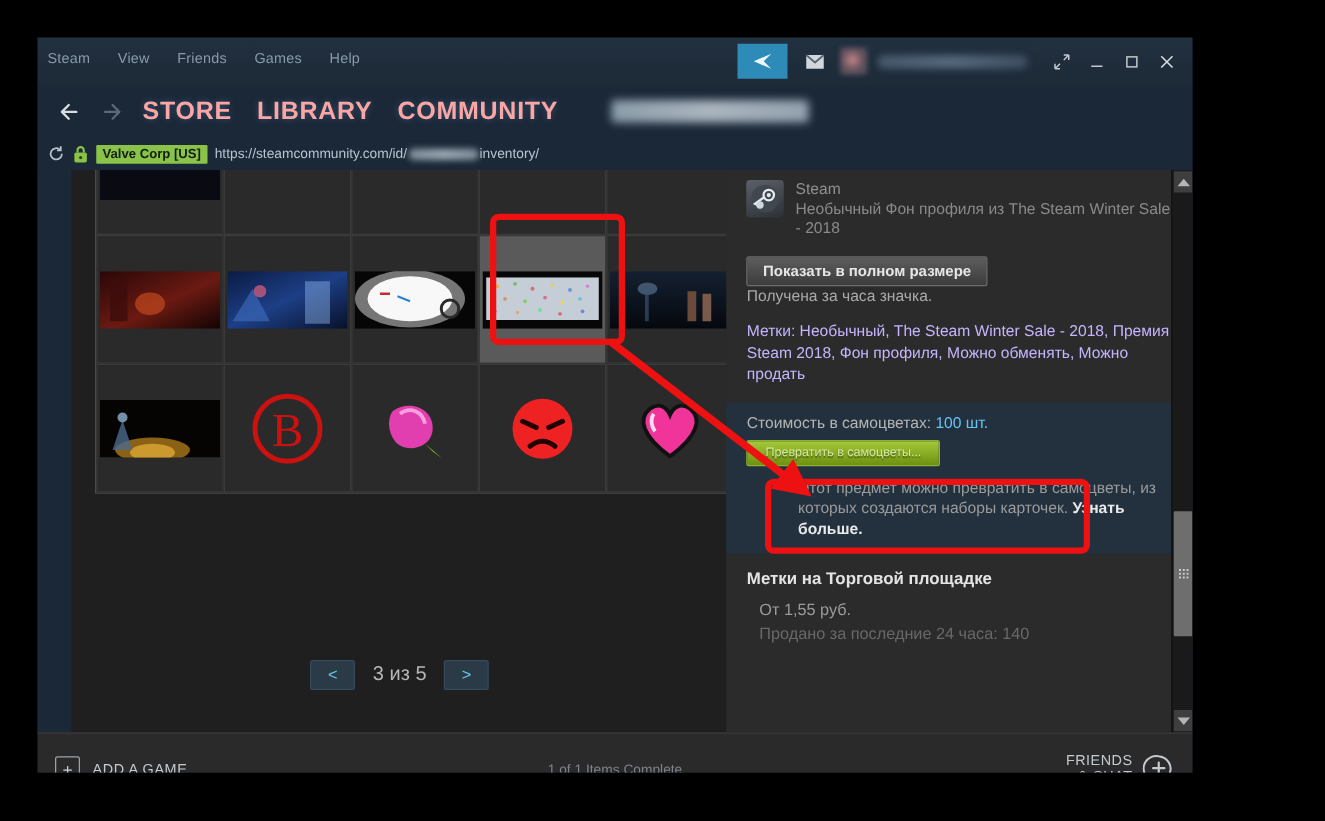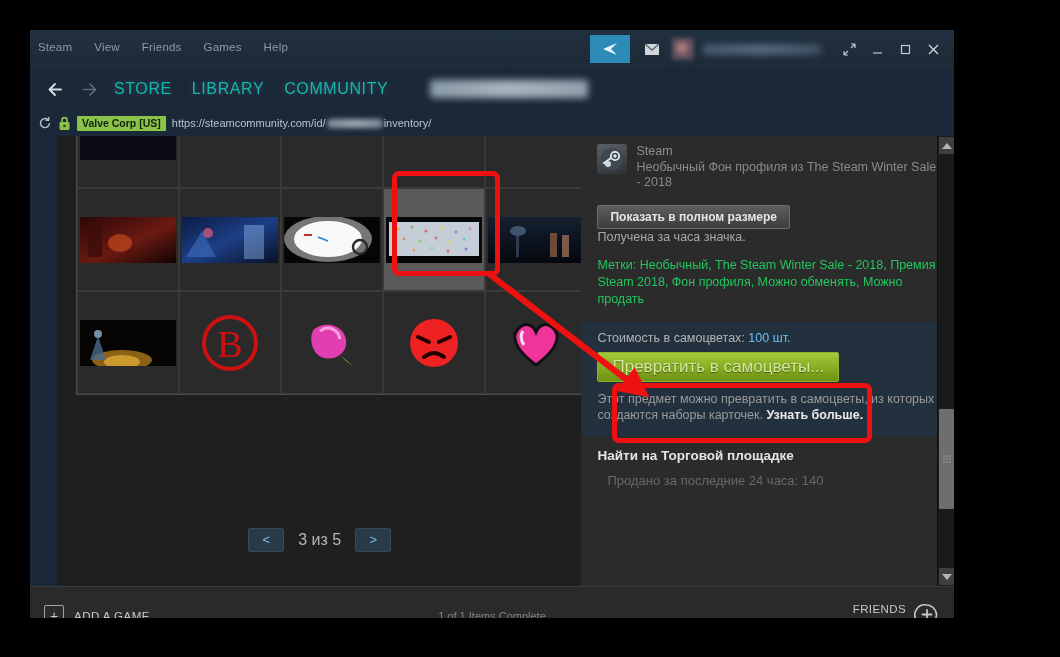--- a/index.html
+++ b/index.html
@@ -57,22 +57,23 @@
 
   
   .navbar {
     position:relative; height:42px; background:#1b2838;
     display:flex; align-items:center; padding-left:8px;
   }
   .navarrow { width:34px; display:flex; align-items:center; justify-content:center; }
   .navarrow svg { width:19px; height:19px; }
   .navlinks { display:flex; align-items:center; gap:20px; margin-left:8px; }
   .navlink {
-    color:#14b8a6; font-size:16px; letter-spacing:.6px;
+    color:#fca5a5; font-size:20px; letter-spacing:.6px;
     text-shadow:0 0 6px rgba(100,160,210,.35);
+    font-weight:bold;
   }
   .navblur {
     width:158px; height:18px; margin-left:22px; border-radius:3px;
     background: linear-gradient(90deg,#9fb0bd,#c3ced6,#a8b7c4);
     filter: blur(3.5px); opacity:.85;
   }
 
   
   .urlbar {
     height:26px; background:#1b2838; display:flex; align-items:center;
@@ -147,32 +148,32 @@
   .game-ico svg { width:24px; height:24px; }
   .game-meta { font-size:12.5px; line-height:15.5px; color:#8a8a8a; }
   .game-meta .gname { color:#8f8f8f; }
   .fullsize-btn {
     display:inline-block; font-size:12px; color:#e6e6e6; font-weight:bold;
     background: linear-gradient(180deg,#5d5d5d 0%,#3c3c3c 100%);
     border:1px solid #6b6b6b; border-radius:2px;
     padding:4px 12px; 
   }
   .howto { font-size:12.5px; color:#a9a9a9; margin-bottom:12px; line-height:16px; }
-  .tags { font-size:12.5px; color:#22c55e; line-height:17px; margin-bottom:14px; }
+  .tags { font-size:12.5px; color:#c4b5fd; line-height:17px; margin-bottom:14px; }
 
   .gems-block { background:#23313f; padding:9px 12px 12px 16px; }
   .gems-line { font-size:12.5px; color:#b4b4b4; margin-bottom:7px; }
   .gems-line b { color:#67c1f5; font-weight:normal; }
   .gems-btn {
-    display:inline-block; font-size:17px; color:#d2e8a0;
+    display:inline-block; font-size:10px; color:#d2e8a0;
     background: linear-gradient(180deg,#a4c93a 0%,#6e9110 100%);
     border:1px solid #8fb02e; border-radius:2px;
     padding:4px 14px; text-shadow:0 1px 1px rgba(0,0,0,.45);
   }
-  .gems-desc { font-size:12.5px; color:#9a9a9a; line-height:16.5px; margin-top:9px; }
+  .gems-desc { font-size:12.5px; color:#9a9a9a; line-height:16.5px; margin-top:9px;margin-left:41px; }
   .gems-desc a { color:#e9e9e9; text-decoration:none; font-weight:bold; }
 
   .market-block { background:#2b2b2b; padding:12px 16px 0 16px; }
   .market-title { font-size:13.5px; color:#e4e4e4; font-weight:bold; margin-bottom:8px; }
   .market-line { font-size:13px; color:#9a9a9a; line-height:19px; padding-left:10px; }
   .market-line.cut { opacity:.55; }
 
   
   .scrollbar {
     position:absolute; right:0; top:0; width:17px; height:450px;
@@ -509,21 +510,22 @@
               <b>100 шт.</b>
             </div>
             <div class="gems-btn">Превратить в самоцветы...</div>
             <div class="gems-desc">
               <span>Этот предмет можно превратить в самоцветы, из которых создаются наборы карточек.</span>
               <a href="#">Узнать больше.</a>
             </div>
           </div>
 
           <div class="market-block">
-            <div class="market-title">Найти на Торговой площадке</div>
+            <div class="market-title">Метки на Торговой площадке</div>
+            <div class="market-line">От 1,55 руб.</div>
             <div class="market-line cut">Продано за последние 24 часа: 140</div>
           </div>
         </div>
 
         <div class="scrollbar">
           <div class="sb-arrow up">
               <i></i>
             </div>
           <div class="sb-thumb">
             <div class="sb-grip"></div>

